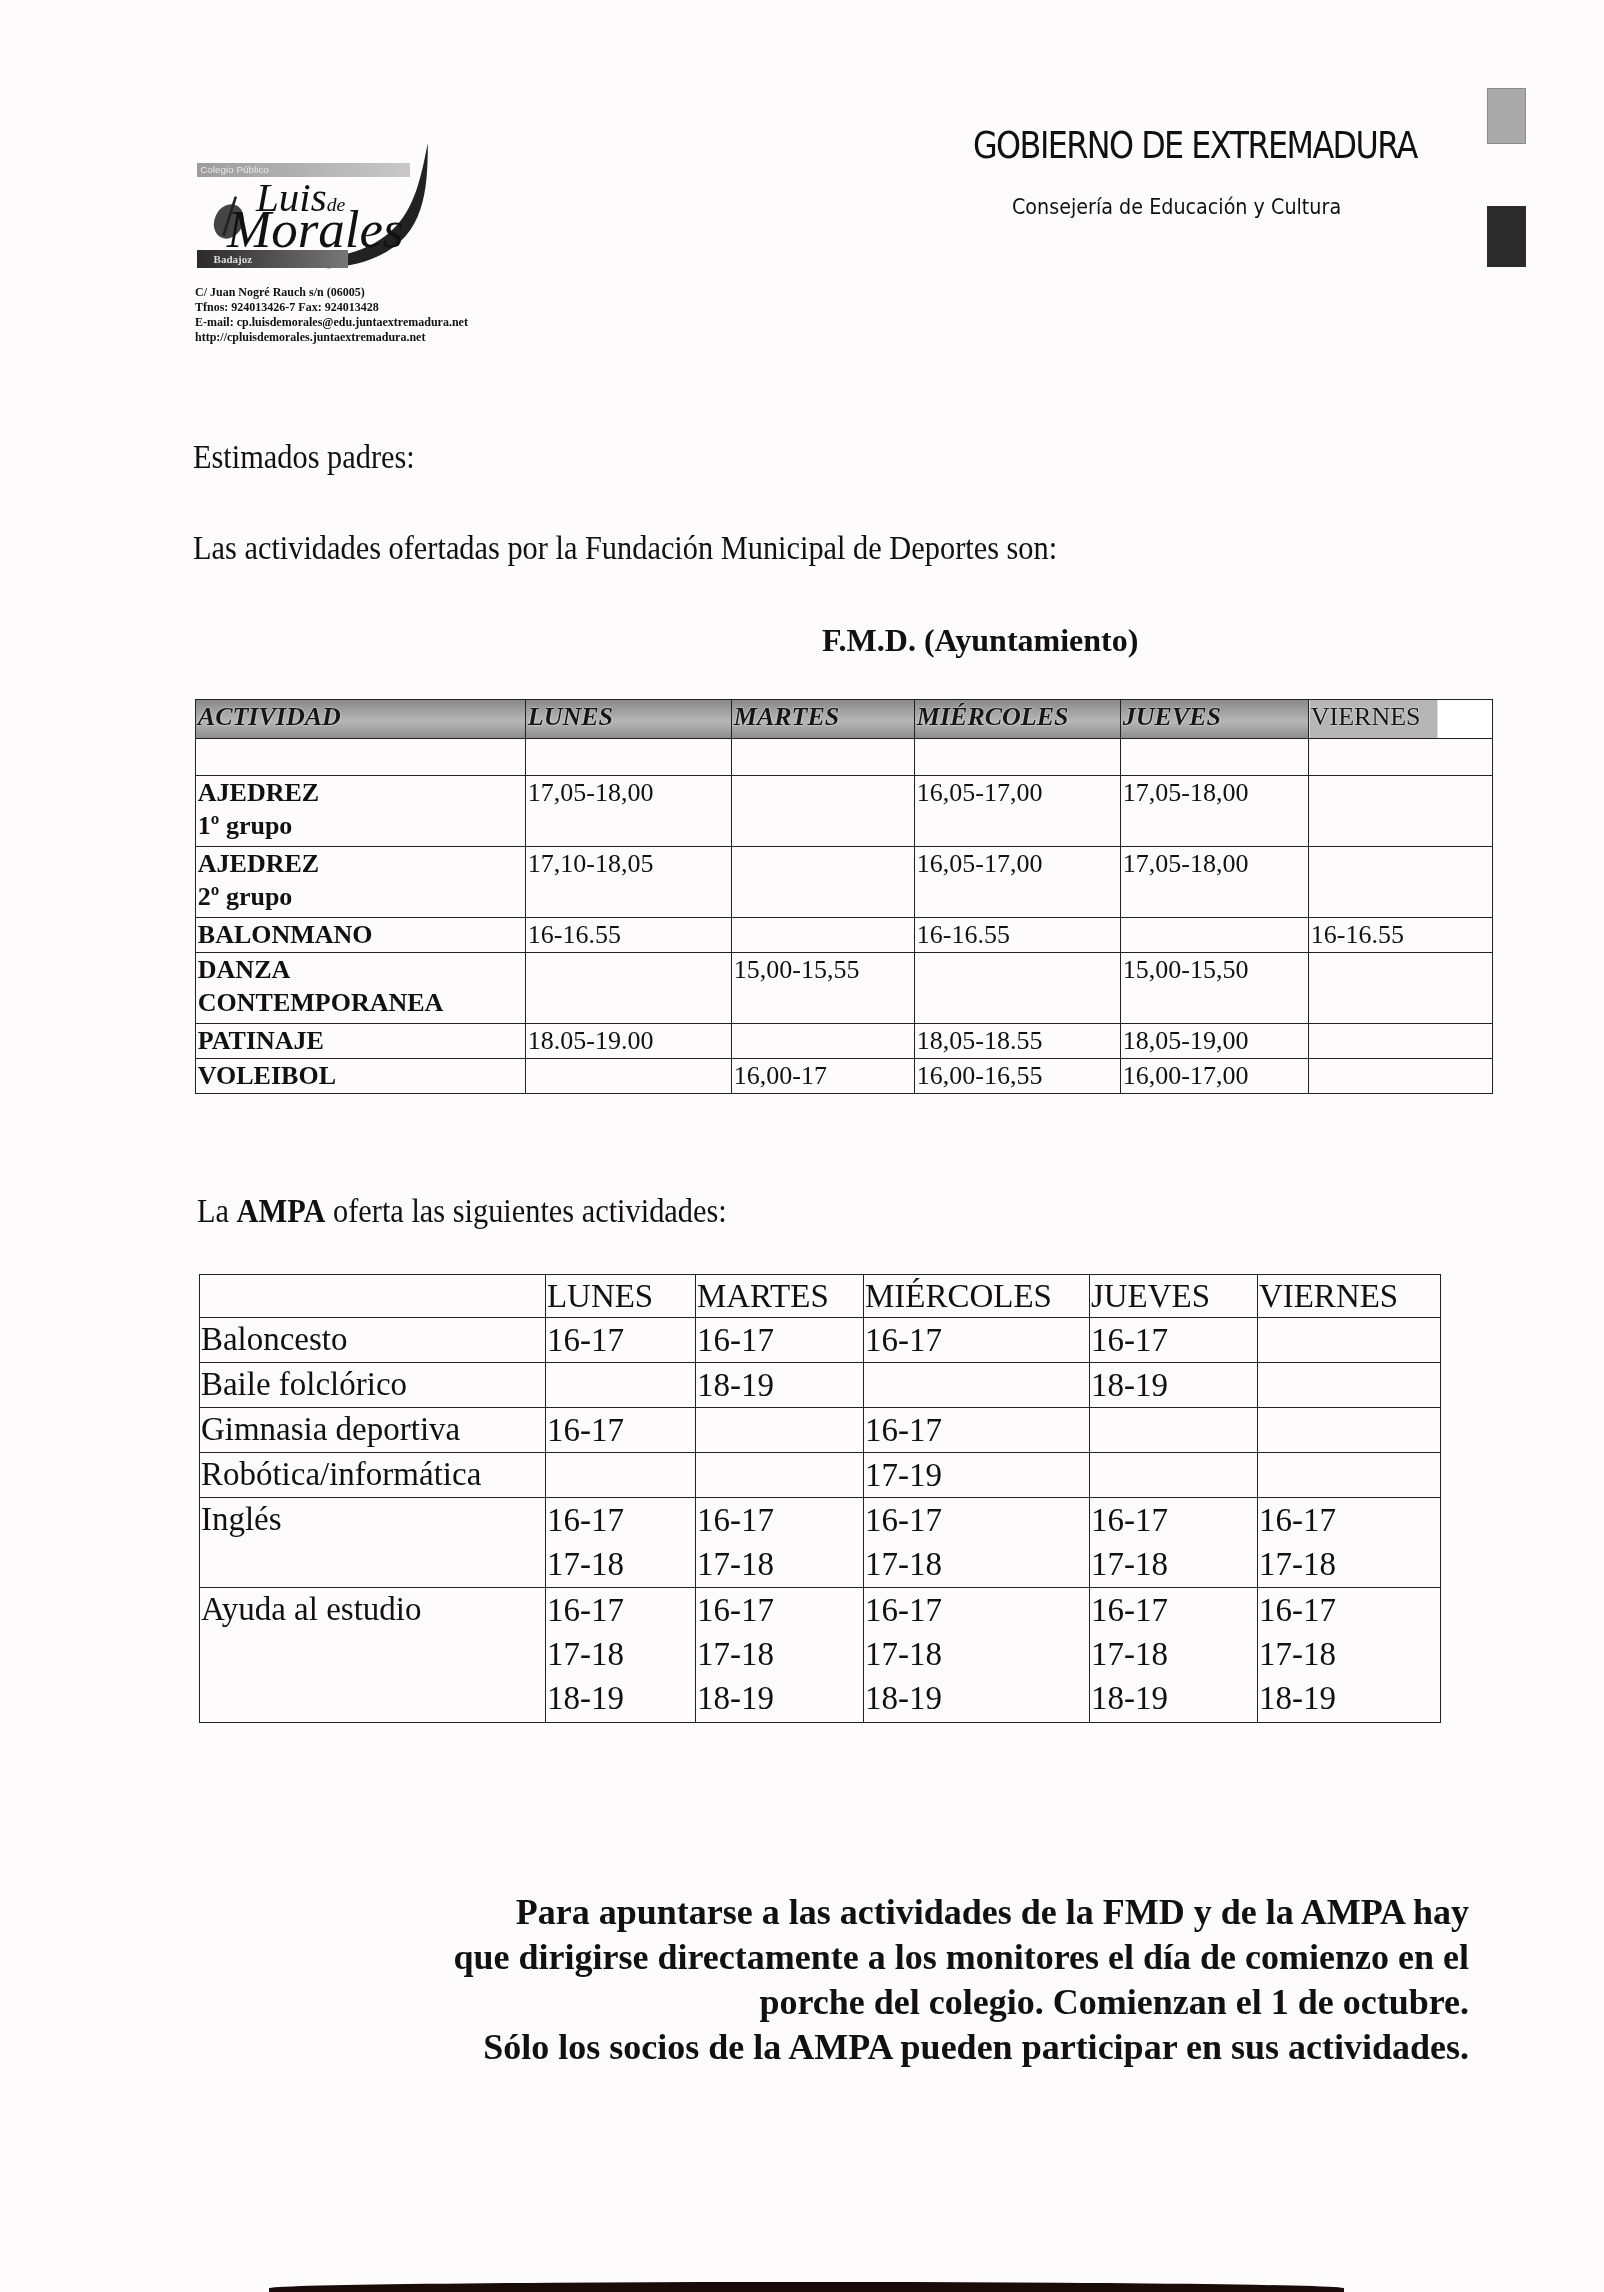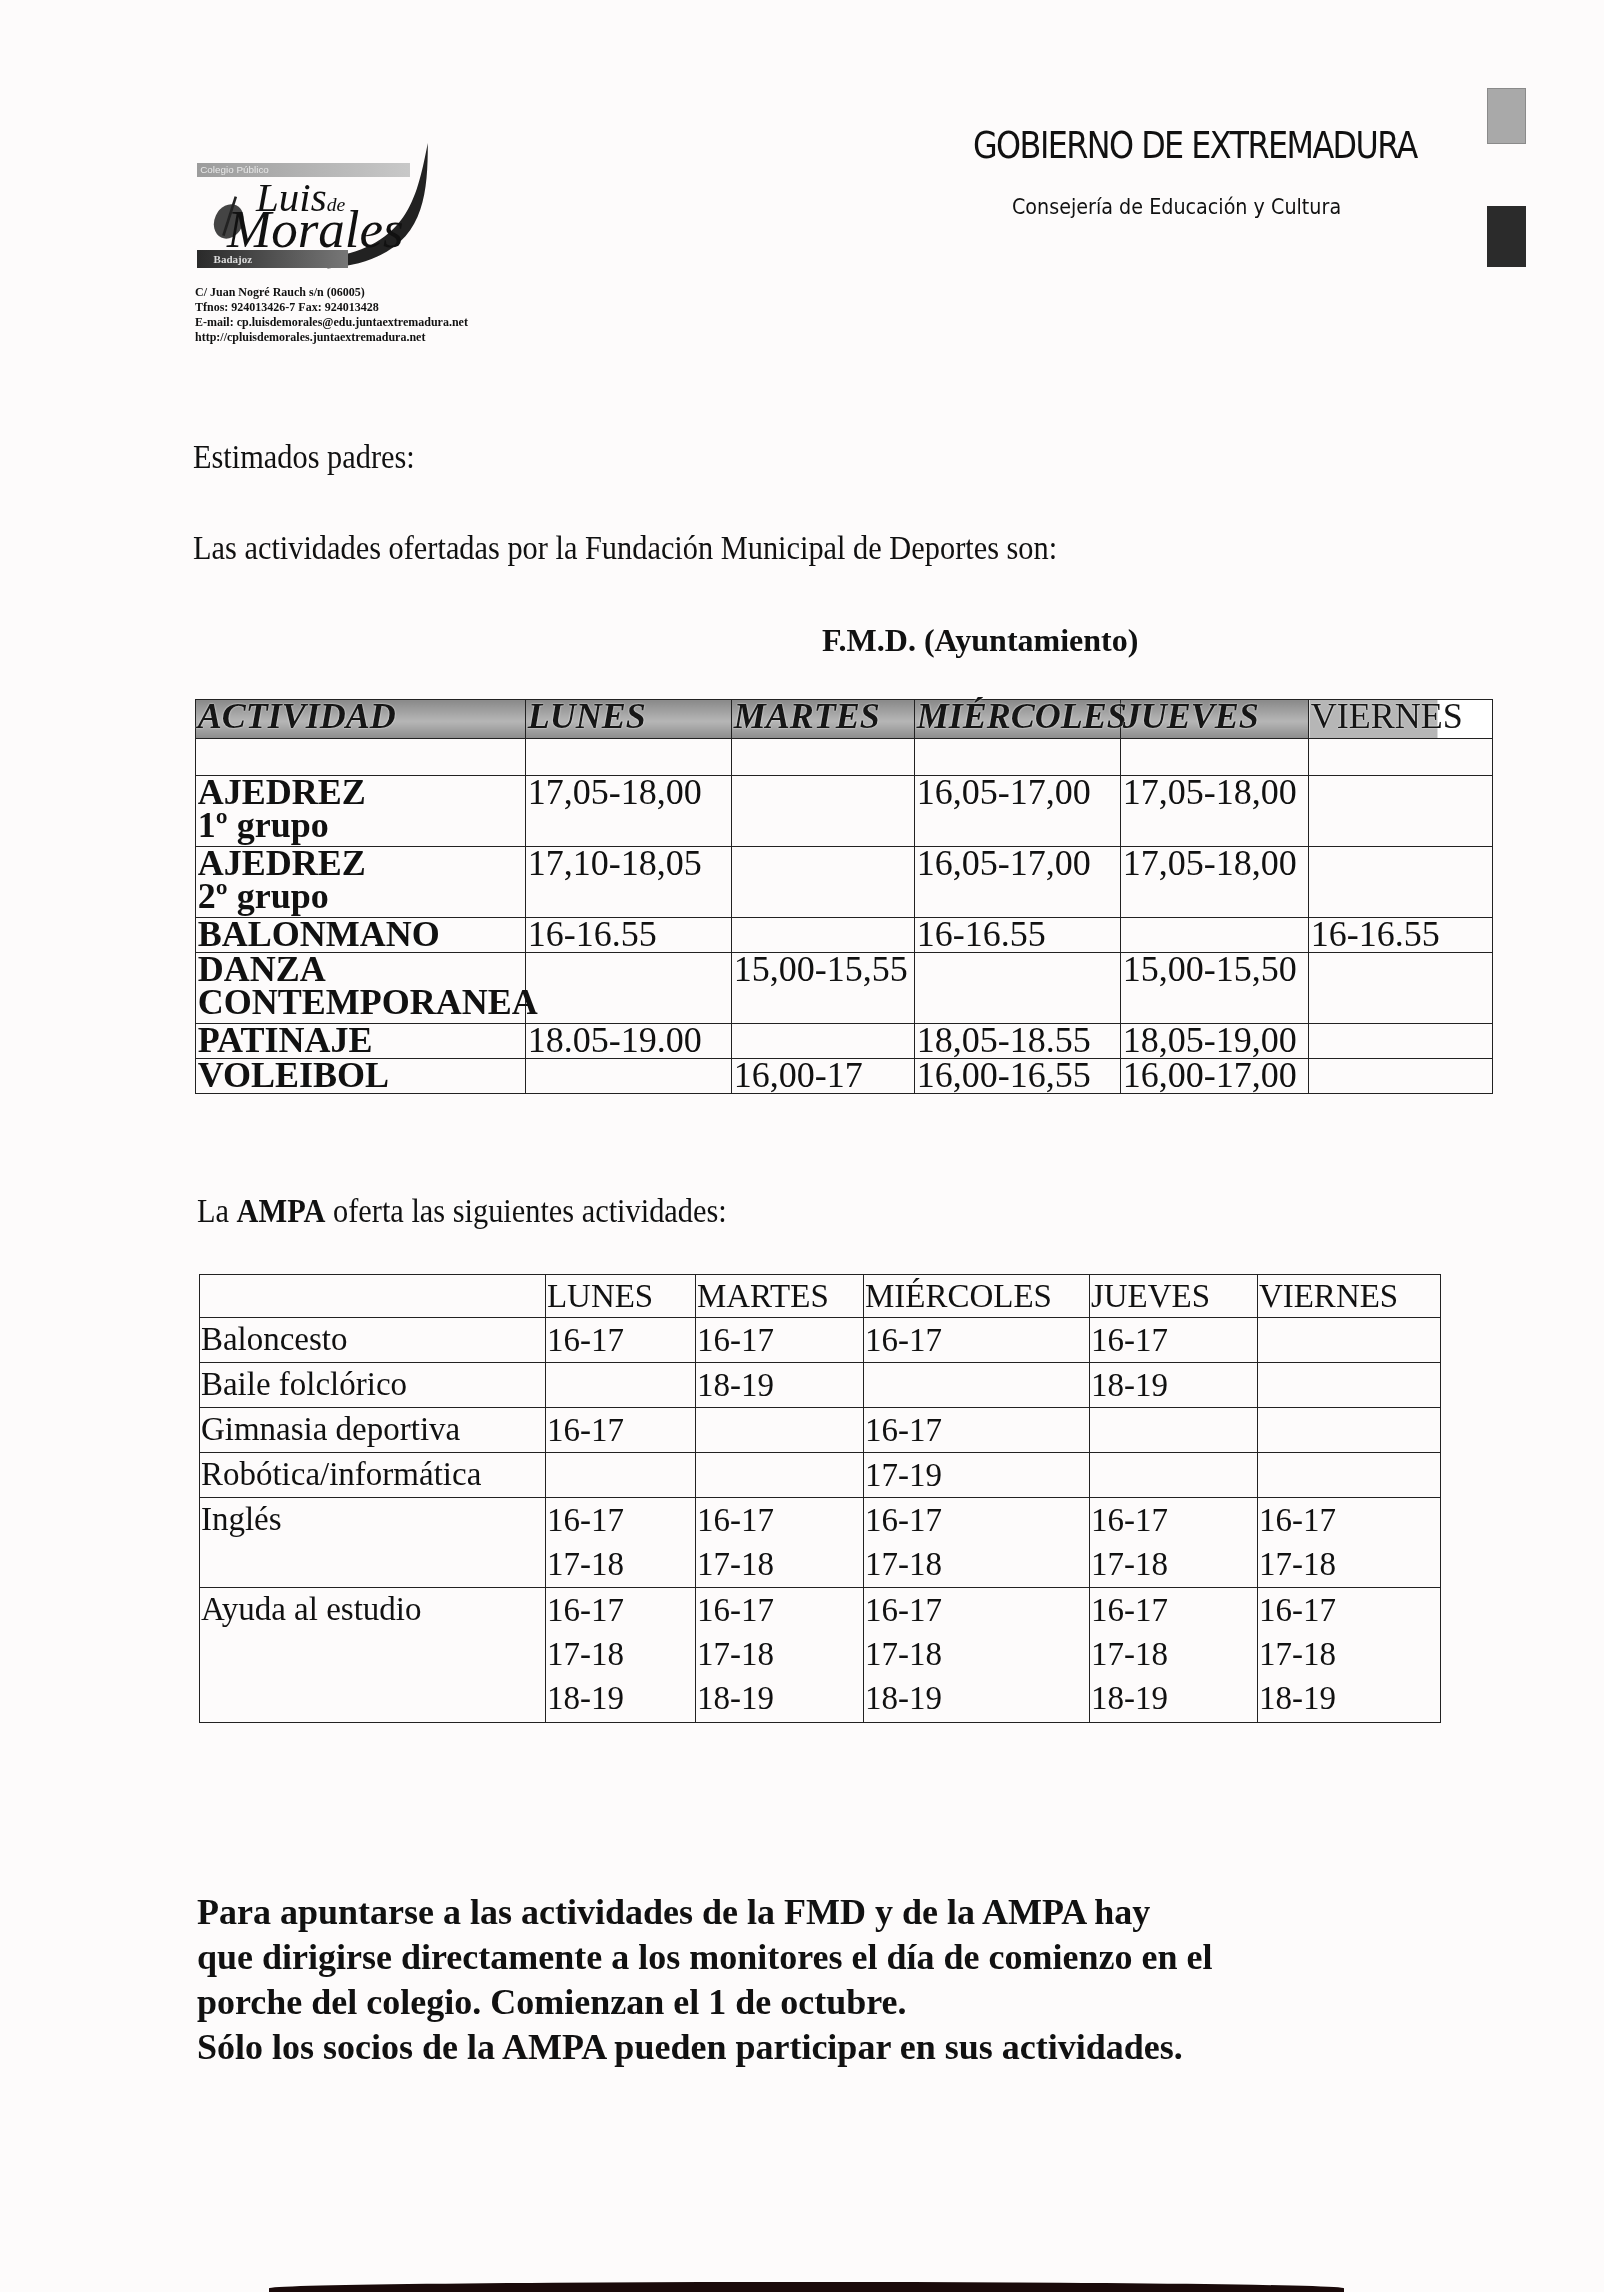--- a/index.html
+++ b/index.html
@@ -31,21 +31,21 @@
   .sq1 { left: 1487px; top: 88px; width: 39px; height: 56px; background: #a9a9a9; border: 1.8px solid #8a8a8a; box-sizing: border-box; }
   .sq2 { left: 1487px; top: 206px; width: 39px; height: 61px; background: #2b2b2b; }
 
   
   .greeting { left: 193px; top: 439px; font-size: 33px; transform: scaleX(0.92); transform-origin: left top; white-space: nowrap; }
   .intro { left: 193px; top: 530px; font-size: 33px; transform: scaleX(0.92); transform-origin: left top; white-space: nowrap; }
   .fmd-title { left: 822px; top: 622px; font-size: 32px; font-weight: bold; white-space: nowrap; }
 
   
   table { border-collapse: collapse; }
-  .fmd { left: 195px; top: 699px; width: 1297px; table-layout: fixed; font-size: 36px; }
+  .fmd { left: 195px; top: 699px; width: 1297px; table-layout: fixed; font-size: 26px; }
   .fmd td, .fmd th { border: 1.8px solid #222; padding: 0 1.8px; vertical-align: top; text-align: left; font-weight: normal; line-height: 33px; }
   .fmd th { background: linear-gradient(180deg,#8a8a8a,#b6b6b6 55%,#8c8c8c); font-style: italic; font-weight: bold; color: #161616; height: 38px; text-shadow: 0 0 1.8px #fff; }
   .fmd th.plain-bg { font-style: normal; font-weight: normal; }
   .fmd tr.blank td { height: 36px; }
   .fmd td.act { font-weight: bold; }
   .fmd tr.two td { height: 70px; margin-top: 16px; }
   .fmd tr.one td { height: 34px; }
 
   .ampa-intro { left: 197px; top: 1193px; font-size: 33px; transform: scaleX(0.92); transform-origin: left top; white-space: nowrap; }
   .ampa-intro b { font-weight: bold; }
@@ -53,21 +53,21 @@
   
   .ampa { left: 199px; top: 1274px; width: 1241px; table-layout: fixed; font-size: 33px; }
   .ampa td, .ampa th { border: 1.8px solid #222; padding: 0 0.9px; vertical-align: top; text-align: left; font-weight: normal; line-height: 42px; }
   .ampa tr.r1 td { height: 42px; margin-left: 48px; }
   .ampa td .stack { display: block; line-height: 44px; }
   .ampa tr.r3 td { height: 89px; }
   .ampa tr.r4 td { height: 134px; }
 
   
   .closing { left: 197px; top: 1890px; width: 1272px; font-size: 36px; font-weight: bold; line-height: 45px; }
-  .closing p { margin: 0; white-space: nowrap; }
+  .closing p { margin: 0; white-space: nowrap; text-align: right; }
 
   .scan-edge { left: 269px; top: 2282px; width: 1075px; height: 12.5px; border-radius: 50% 50% 0 0; background: #1a0a0a; }
 </style>
 </head>
 <body>
 
 <div class="abs logo">
   <div class="topbar">Colegio Público</div>
   <svg class="swoosh" viewBox="0 0 270 145">
     <path d="M262 0 C250 60 240 115 150 128 L150 140 C255 130 262 70 262 0 Z" fill="#222"></path>

